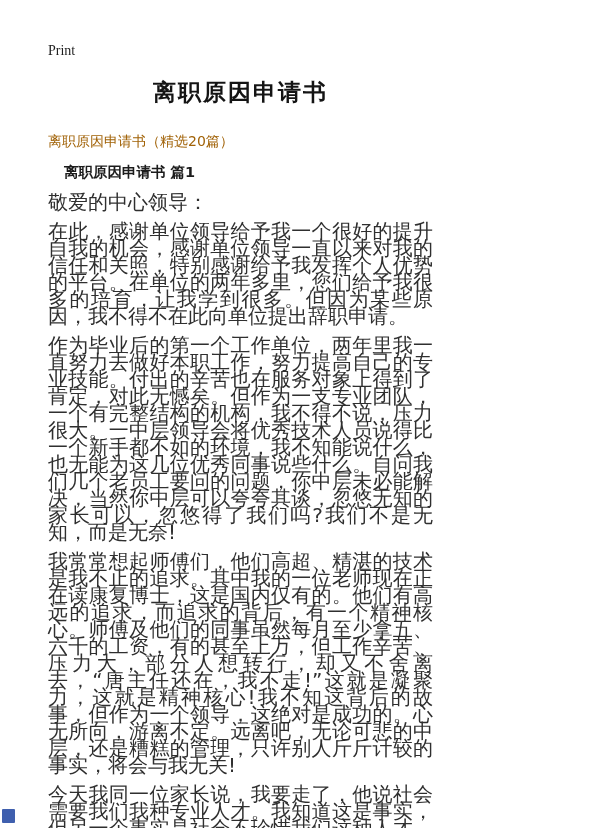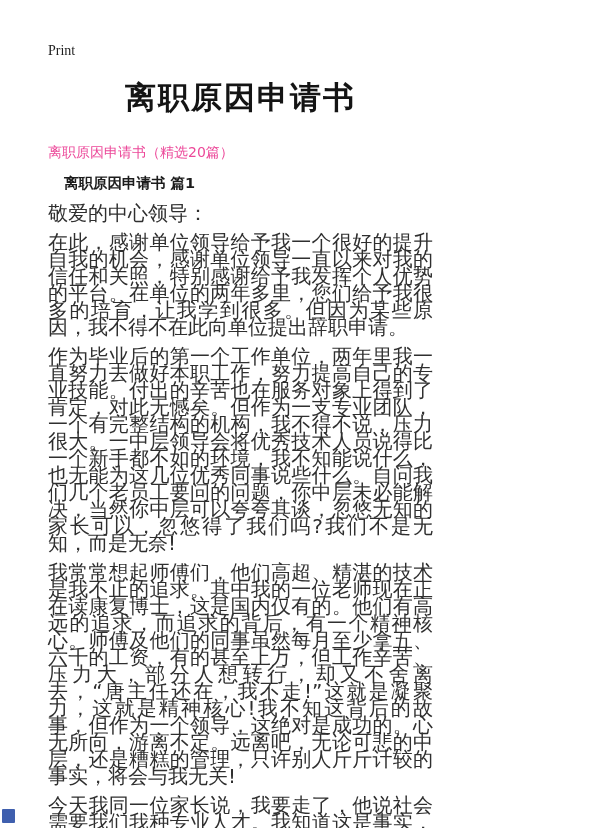--- a/index.html
+++ b/index.html
@@ -22,30 +22,30 @@
     display: inline-block;
     font-family: "Liberation Serif", "DejaVu Serif", serif;
     font-size: 14px;
     color: #1f1f1f;
     text-decoration: none;
     cursor: pointer;
   }
   .doc-title {
     margin: 18px 0 0 0;
     text-align: center;
-    font-size: 31px;
+    font-size: 23px;
     font-weight: 600;
     letter-spacing: 2px;
     color: #141414;
   }
   .doc-subtitle {
     margin: 24px 0 0 0;
     font-size: 14px;
     line-height: 18px;
-    color: #ec4899;
+    color: #a16207;
   }
   .section-heading {
     margin: 12px 0 0 16px;
     font-size: 14.5px;
     line-height: 20px;
     font-weight: 700;
     color: #1c1c1c;
   }
   .body-para {
     margin: 12px 0 0 0;

